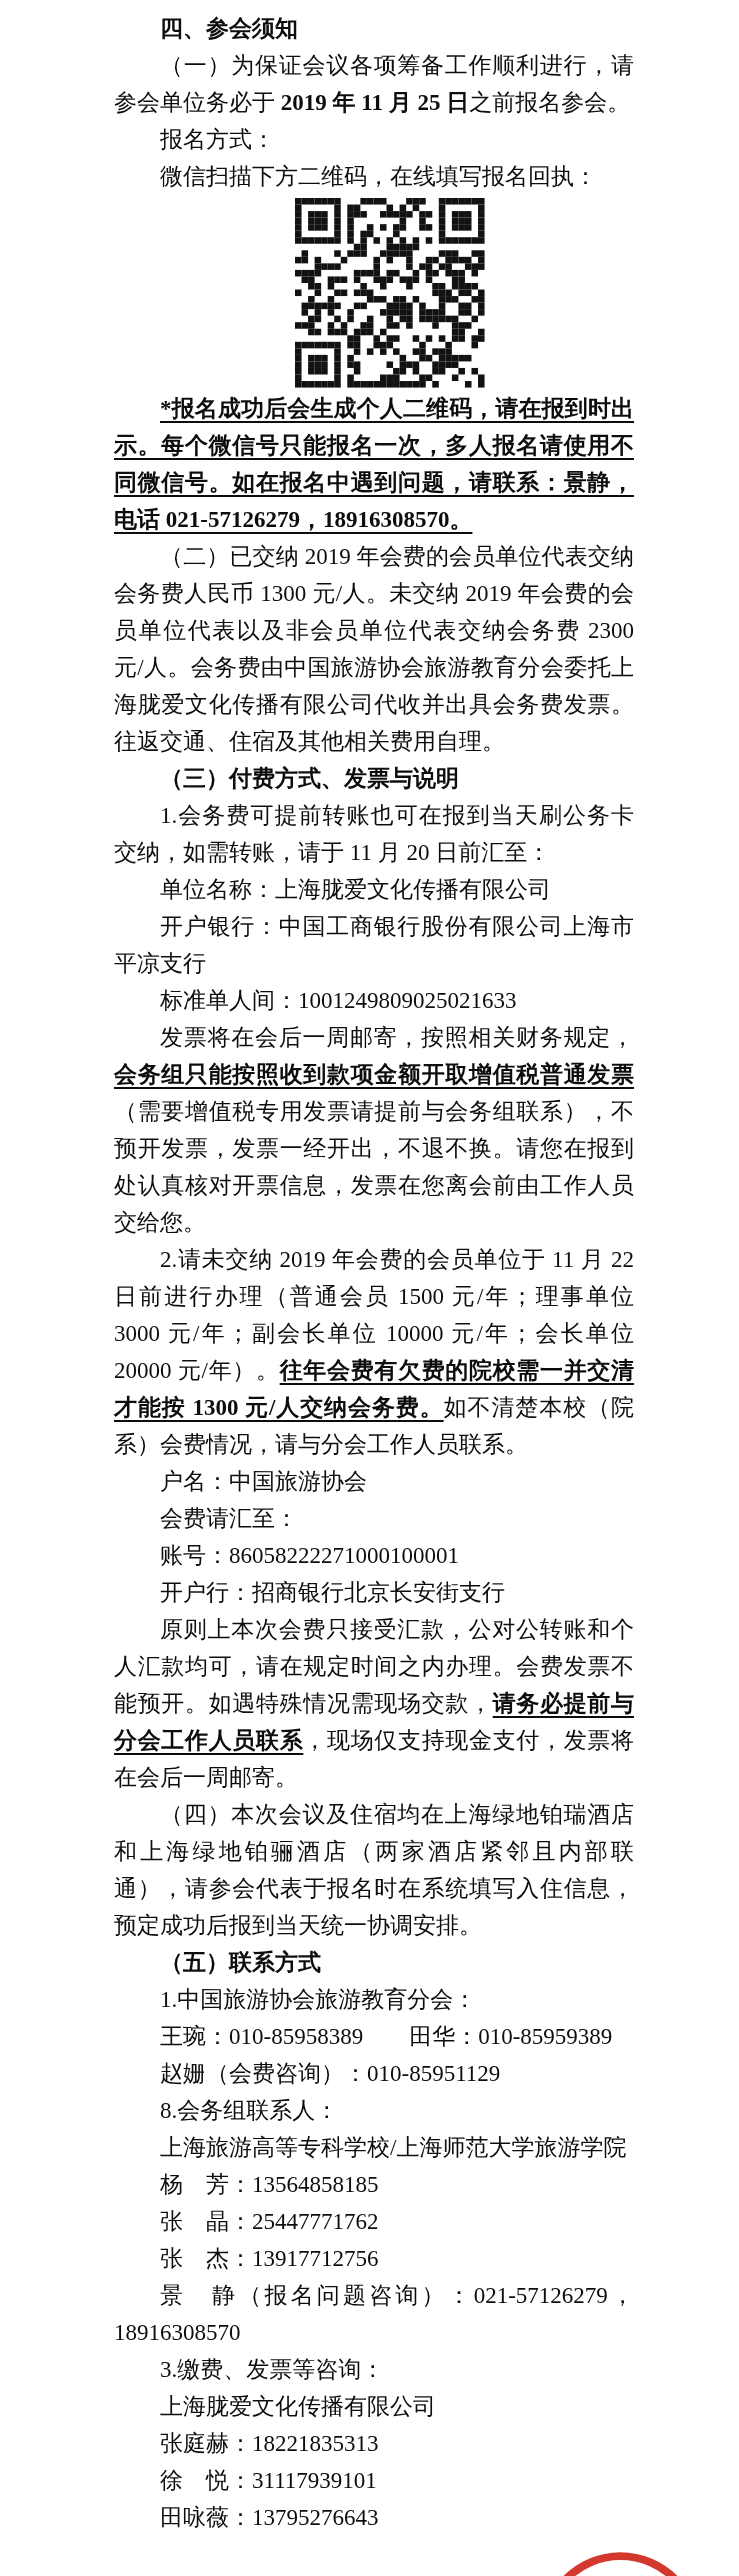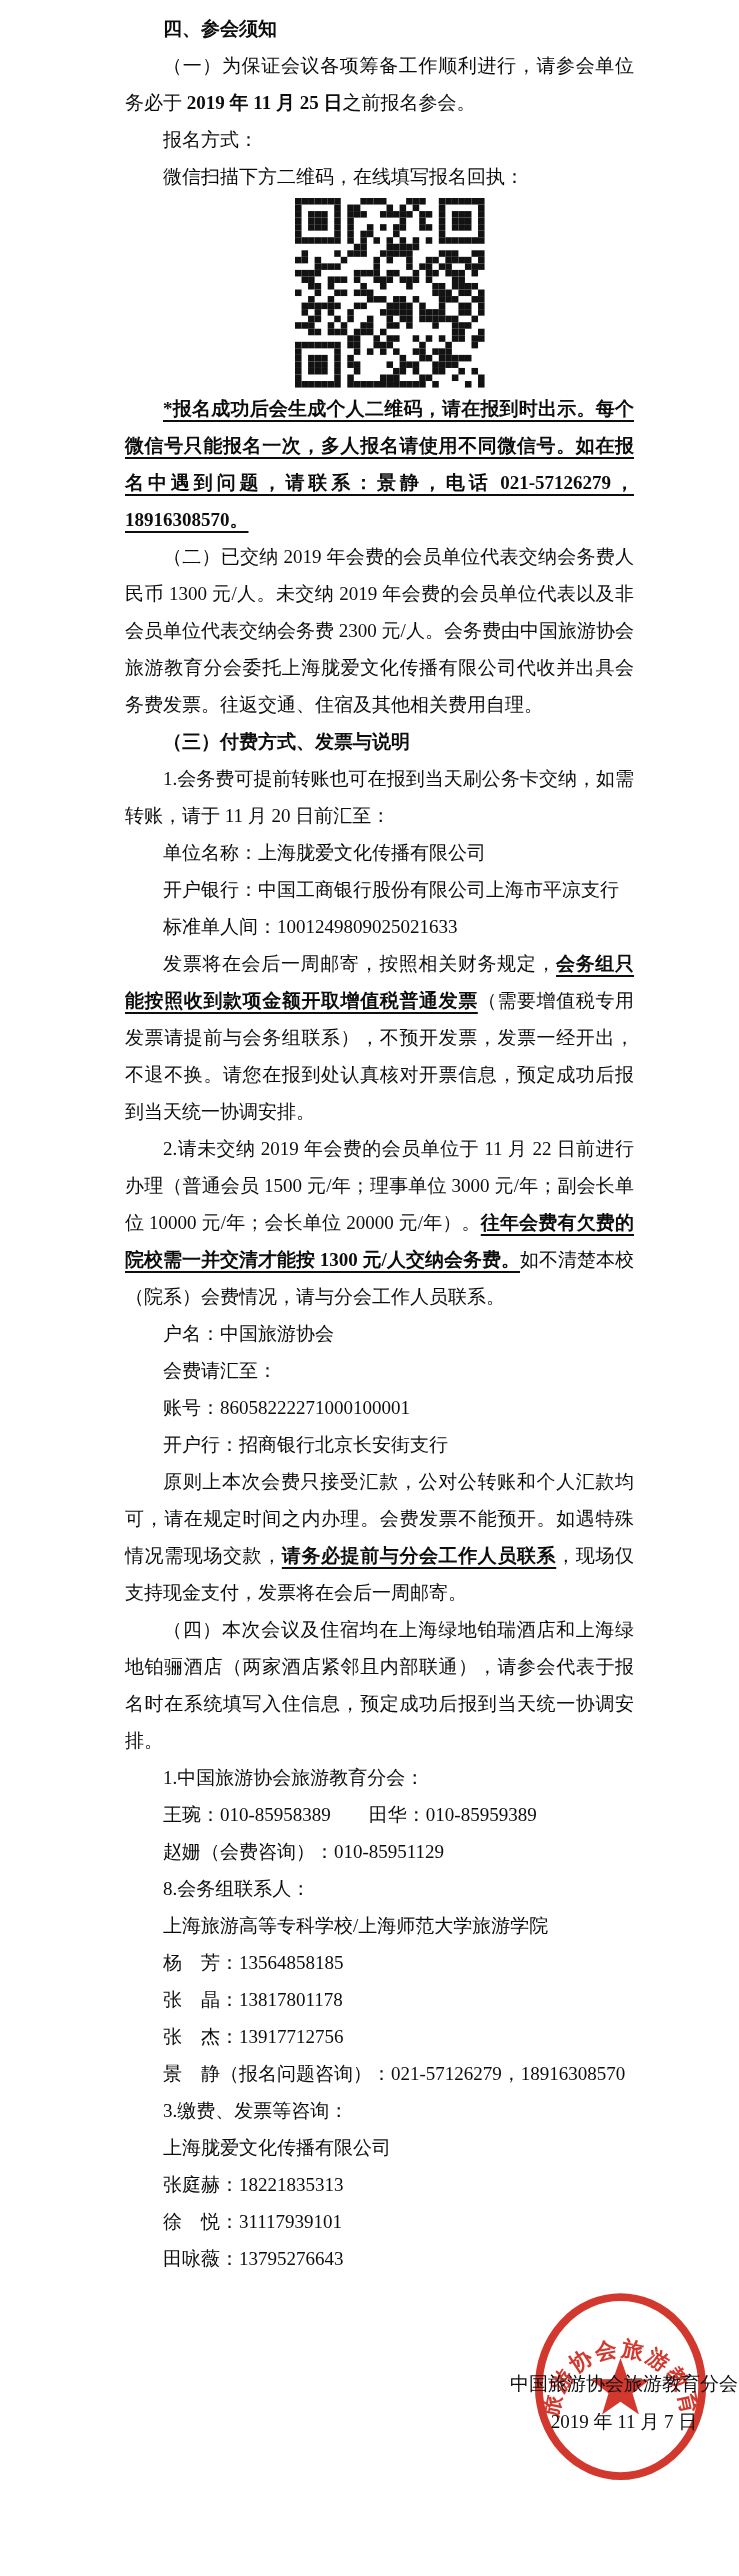--- a/index.html
+++ b/index.html
@@ -2,21 +2,21 @@
 <html style="font-size:14px"><head>
 <meta charset="utf-8">
 <style>
   html,body{margin:0;padding:0;background:#ffffff;}
   body{
     width:739px;height:2576px;overflow:hidden;position:relative;
     font-family:"Liberation Serif","DejaVu Serif",serif;
     color:#0d0d0d;
   }
   .doc{padding:10.4px 105px 0 114px;}
-  .blk{font-size:19px;line-height:37px;text-align:justify;text-indent:2em;margin-left:11px;}
+  .blk{font-size:23px;line-height:37px;text-align:justify;text-indent:2em;}
   .blk.h{font-weight:bold;}
   .blk span.b{font-weight:bold;}
   .blk span.u{text-decoration:underline;text-decoration-thickness:1.7px;text-underline-offset:5.2px;}
   .qr-row{display:flex;justify-content:center;margin:2.6px 0 1.7px 31px;}
   .qr-row svg{display:block;}
   .sign-wrap{position:relative;height:205px;margin-top:7px;}
   .stamp-svg{position:absolute;left:417px;top:5.2px;opacity:0.93;}
   .sign-col{position:absolute;left:388px;top:85px;width:244px;text-align:center;}
   .sign-org{font-size:19px;line-height:30px;white-space:nowrap;}
   .sign-date{font-size:19px;line-height:30px;margin-top:8.7px;white-space:nowrap;}
@@ -449,35 +449,36 @@
           <rect x="210.0" y="210.0" width="7.5" height="7.5" fill="#121212"></rect>
         </svg>
       </div>
       <div class="blk"><span class="b u">*报名成功后会生成个人二维码，请在报到时出示。每个微信号只能报名一次，多人报名请使用不同微信号。如在报名中遇到问题，请联系：景静，电话 021-57126279，18916308570。</span></div>
       <div class="blk"><span>（二）已交纳 2019 年会费的会员单位代表交纳会务费人民币 1300 元/人。未交纳 2019 年会费的会员单位代表以及非会员单位代表交纳会务费 2300 元/人。会务费由中国旅游协会旅游教育分会委托上海胧爱文化传播有限公司代收并出具会务费发票。往返交通、住宿及其他相关费用自理。</span></div>
       <div class="blk h"><span class="b">（三）付费方式、发票与说明</span></div>
       <div class="blk"><span>1.会务费可提前转账也可在报到当天刷公务卡交纳，如需转账，请于 11 月 20 日前汇至：</span></div>
       <div class="blk"><span>单位名称：上海胧爱文化传播有限公司</span></div>
       <div class="blk"><span>开户银行：中国工商银行股份有限公司上海市平凉支行</span></div>
       <div class="blk"><span>标准单人间：1001249809025021633</span></div>
-      <div class="blk"><span>发票将在会后一周邮寄，按照相关财务规定，</span><span class="b u">会务组只能按照收到款项金额开取增值税普通发票</span><span>（需要增值税专用发票请提前与会务组联系），不预开发票，发票一经开出，不退不换。请您在报到处认真核对开票信息，预定成功后报到当天统一协调安排。</span></div>
+      <div class="blk"><span>发票将在会后一周邮寄，按照相关财务规定，</span><span class="b u">会务组只能按照收到款项金额开取增值税普通发票</span><span>（需要增值税专用发票请提前与会务组联系），不预开发票，发票一经开出，不退不换。请您在报到处认真核对开票信息，发票在您离会前由工作人员交给您。</span></div>
       <div class="blk"><span>2.请未交纳 2019 年会费的会员单位于 11 月 22 日前进行办理（普通会员 1500  元/年；理事单位 3000  元/年；副会长单位 10000  元/年；会长单位 20000  元/年）。</span><span class="b u">往年会费有欠费的院校需一并交清才能按 1300 元/人交纳会务费。</span><span>如不清楚本校（院系）会费情况，请与分会工作人员联系。</span></div>
       <div class="blk"><span>户名：中国旅游协会</span></div>
       <div class="blk"><span>会费请汇至：</span></div>
       <div class="blk"><span>账号：86058222271000100001</span></div>
       <div class="blk"><span>开户行：招商银行北京长安街支行</span></div>
       <div class="blk"><span>原则上本次会费只接受汇款，公对公转账和个人汇款均可，请在规定时间之内办理。会费发票不能预开。如遇特殊情况需现场交款，</span><span class="b u">请务必提前与分会工作人员联系</span><span>，现场仅支持现金支付，发票将在会后一周邮寄。</span></div>
       <div class="blk"><span>（四）本次会议及住宿均在上海绿地铂瑞酒店和上海绿地铂骊酒店（两家酒店紧邻且内部联通），请参会代表于报名时在系统填写入住信息，预定成功后报到当天统一协调安排。</span></div>
+      <div class="blk h"><span class="b">（五）联系方式</span></div>
       <div class="blk"><span>1.中国旅游协会旅游教育分会：</span></div>
       <div class="blk"><span>王琬：010-85958389　　田华：010-85959389</span></div>
       <div class="blk"><span>赵姗（会费咨询）：010-85951129</span></div>
       <div class="blk"><span>8.会务组联系人：</span></div>
       <div class="blk"><span>上海旅游高等专科学校/上海师范大学旅游学院</span></div>
       <div class="blk"><span>杨　芳：13564858185</span></div>
-      <div class="blk"><span>张　晶：13817801178</span></div>
+      <div class="blk"><span>张　晶：25447771762</span></div>
       <div class="blk"><span>张　杰：13917712756</span></div>
       <div class="blk"><span>景　静（报名问题咨询）：021-57126279，18916308570</span></div>
       <div class="blk"><span>3.缴费、发票等咨询：</span></div>
       <div class="blk"><span>上海胧爱文化传播有限公司</span></div>
       <div class="blk"><span>张庭赫：18221835313</span></div>
       <div class="blk"><span>徐　悦：31117939101</span></div>
       <div class="blk"><span>田咏薇：13795276643</span></div>
     </div>
 
   <div class="sign-wrap">

